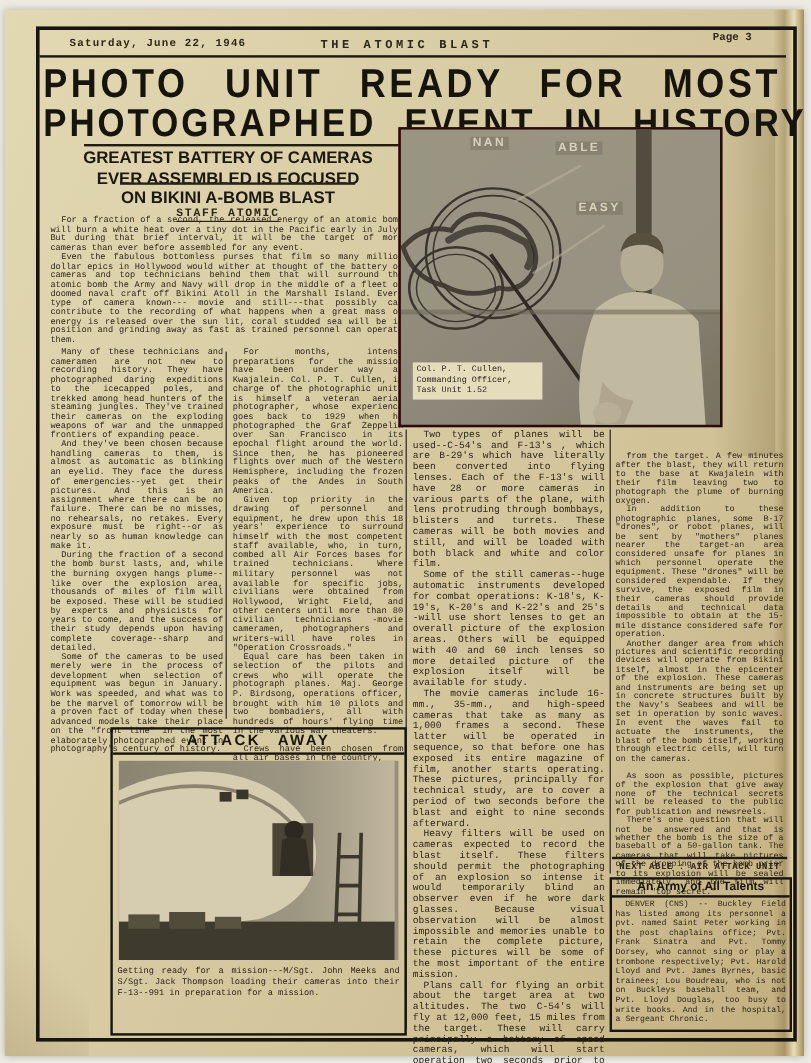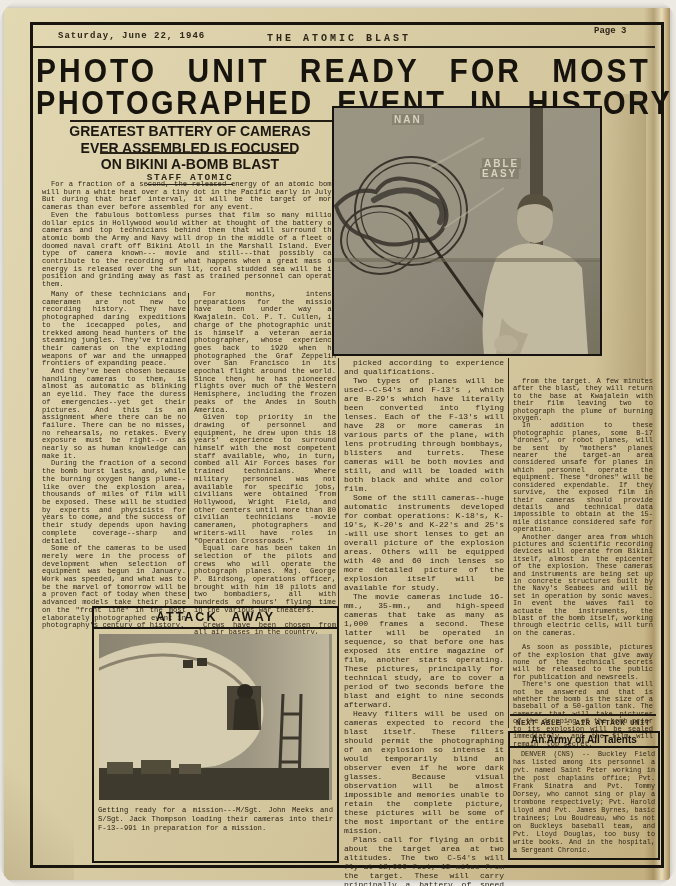--- a/index.html
+++ b/index.html
@@ -1,17 +1,17 @@
 <!DOCTYPE html>
 <html><head>
 <meta charset="utf-8">
 <style>
   html,body{margin:0;padding:0;background:#eceae3;}
   .stage{position:relative;width:676px;height:886px;overflow:hidden;
-         font-family:"Liberation Mono","DejaVu Sans Mono",monospace;color:#2e261a;border-radius:24px;}
+         font-family:"Liberation Mono","DejaVu Sans Mono",monospace;color:#2e261a;}
   .paper{position:absolute;left:4px;top:8px;width:666px;height:872px;
          background:linear-gradient(115deg,#e2d8b2 0%,#d8cca4 40%,#d0c197 72%,#c2ae7e 100%);
          box-shadow:0 0 6px rgba(0,0,0,.25);}
   .curl{position:absolute;right:0;top:0;bottom:0;width:26px;
         background:linear-gradient(90deg,rgba(0,0,0,0) 0%,rgba(110,85,40,.30) 38%,#e8ddb8 68%,#a78d5c 100%);}
   .edge-shade{position:absolute;right:24px;top:86px;width:52px;height:286px;
         background:linear-gradient(90deg,rgba(0,0,0,0),rgba(115,92,50,.28));}
   .fold-shade{position:absolute;left:0;bottom:0;width:70px;height:200px;
         background:linear-gradient(225deg,rgba(0,0,0,0) 55%,rgba(100,80,45,.18));}
   .frame{position:absolute;left:30px;top:22px;width:628px;height:840px;
@@ -51,21 +51,21 @@
   .vr2{left:338px;top:358px;height:500px;}
   .vr3{left:508px;top:358px;height:370px;}
   
   .photo1{position:absolute;left:332px;top:106px;width:266px;height:246px;
           border:2px solid #161310;background:#b91c1c;}
   .photo1 svg{display:block;}
   .ph-label{position:absolute;font-family:"Liberation Sans",sans-serif;font-weight:bold;
             font-size:10px;letter-spacing:2px;color:#d8d2bc;background:rgba(120,114,100,.55);
             padding:0 2px;}
   .lbl-nan{left:58px;top:6px;}
-  .lbl-able{left:148px;top:10px;margin-top:40px;}
+  .lbl-able{left:129px;top:10px;}
   .lbl-easy{left:146px;top:60px;}
   .cullen-cap{position:absolute;left:10px;top:194px;width:102px;background:#e5dcbc;
               font-size:7px;line-height:9px;padding:2px 3px;color:#241e14;}
   
   .cam-box{position:absolute;left:92px;top:606px;width:243px;height:253px;border:2.5px solid #18140e;}
   .cam-title{height:17px;border-bottom:2px solid #18140e;text-align:center;
              font-family:"Liberation Sans",sans-serif;font-weight:800;font-size:12.5px;
              letter-spacing:2px;word-spacing:9px;padding-top:2px;color:#17130d;}
   .cam-photo{margin:5px;height:166px;background:#958f7d;position:relative;overflow:hidden;}
   .cam-caption{padding:1px 4px;font-size:7.2px;line-height:9px;text-align:justify;color:#2b2317;}
@@ -122,21 +122,20 @@
   </div>
   <div class="vrule vr1"></div>
   <div class="col2 bodytext">
     <p>For months, intense preparations for the mission have been under way at Kwajalein. Col. P. T. Cullen, in charge of the photographic unit, is himself a veteran aerial photographer, whose experience goes back to 1929 when he photographed the Graf Zeppelin over San Francisco in its epochal flight around the world. Since then, he has pioneered flights over much of the Western Hemisphere, including the frozen peaks of the Andes in South America.</p>
     <p>Given top priority in the drawing of personnel and equipment, he drew upon this 18 years' experience to surround himself with the most competent staff available, who, in turn, combed all Air Forces bases for trained technicians. Where military personnel was not available for specific jobs, civilians were obtained from Hollywood, Wright Field, and other centers until more than 80 civilian technicians -movie cameramen, photographers and writers-will have roles in "Operation Crossroads."</p>
     <p>Equal care has been taken in selection of the pilots and crews who will operate the photograph planes.  Maj. George P. Birdsong, operations officer, brought with him 10 pilots and two bombadiers, all with hundreds of hours'  flying time in the various war theaters.</p>
     <p class="gap">Crews have been chosen from all air bases in the country,</p>
   </div>
   <div class="vrule vr2"></div>
   <div class="col3 bodytext">
-    <p>picked according to experience and qualifications.</p>
     <p>Two types of planes will be used--C-54's and F-13's , which are B-29's which have literally been converted into flying lenses.  Each of the F-13's will have 28 or more cameras in various parts of the plane, with lens protruding through bombbays, blisters and turrets.  These cameras will be both movies and still, and will be loaded with both black and white and color film.</p>
     <p>Some of the still cameras--huge automatic instruments developed for combat operations: K-18's, K-19's, K-20's and K-22's and 25's -will use short lenses to get an overall picture of the explosion areas.  Others will be equipped with 40 and 60 inch lenses so more detailed picture of the explosion itself will be available for study.</p>
     <p>The movie cameras include 16-mm., 35-mm., and high-speed cameras that take as many as 1,000 frames a second.  These latter will be operated in sequence, so that before one has exposed its entire magazine of film, another starts operating.  These pictures, principally for technical study, are to cover a period of two seconds before the blast and eight to nine seconds afterward.</p>
     <p>Heavy filters will be used on cameras expected to record the blast itself.  These filters should permit the photographing of an explosion so intense it would temporarily blind an observer even if he wore dark glasses.  Because visual observation will be almost impossible and memories unable to retain the complete picture, these pictures will be some of the most important of the entire mission.</p>
     <p>Plans call for flying an orbit about the target area at two altitudes.  The two C-54's will fly at 12,000 feet, 15 miles from the target.  These will carry principally a battery of speed cameras, which will start operation two seconds prior to the blast making 2,000 exposures a second.  After the blast, the cameras gradually will be slowed down to about 300 frames a second.</p>
 
   </div>
   <div class="vrule vr3"></div>
   <div class="col4 bodytext">
     <p>from the target.  A few minutes after the blast, they will return to the base at Kwajalein with their film leaving two to photograph the plume of burning oxygen.</p>
@@ -169,20 +168,25 @@
       <ellipse cx="201" cy="112" rx="18" ry="23" fill="#b5ac96"></ellipse>
       <path d="M183,102 q4,-18 20,-16 q16,2 16,18 q-8,-8 -18,-8 q-12,0 -18,6 z" fill="#57503f"></path>
       <path d="M162,150 q20,-18 42,-14 q30,6 44,24 L254,246 L150,246 q-6,-50 12,-96 z" fill="#c2b9a1"></path>
       <path d="M168,210 q10,14 26,16 l-8,20 h-24 z" fill="#b0a68d"></path>
       <ellipse cx="172" cy="236" rx="12" ry="9" fill="#b9af96"></ellipse>
       <rect x="0" y="150" width="266" height="4" fill="#6f6a59" opacity="0.6"></rect>
     </svg>
     <span class="ph-label lbl-nan">NAN</span>
     <span class="ph-label lbl-able">ABLE</span>
     <span class="ph-label lbl-easy">EASY</span>
+    <div class="cullen-cap">
+      <div>Col. P. T. Cullen,</div>
+      <div>Commanding Officer,</div>
+      <div>Task Unit 1.52</div>
+    </div>
   </div>
 
   <div class="cam-box">
     <div class="cam-title">ATTACK  AWAY</div>
     <div class="cam-photo">
       <svg width="230" height="166" viewBox="0 0 230 166">
         <defs>
           <linearGradient id="g2" x1="0" y1="0" x2="1" y2="0">
             <stop offset="0" stop-color="#8a8471"></stop>
             <stop offset="0.65" stop-color="#9d9682"></stop>

